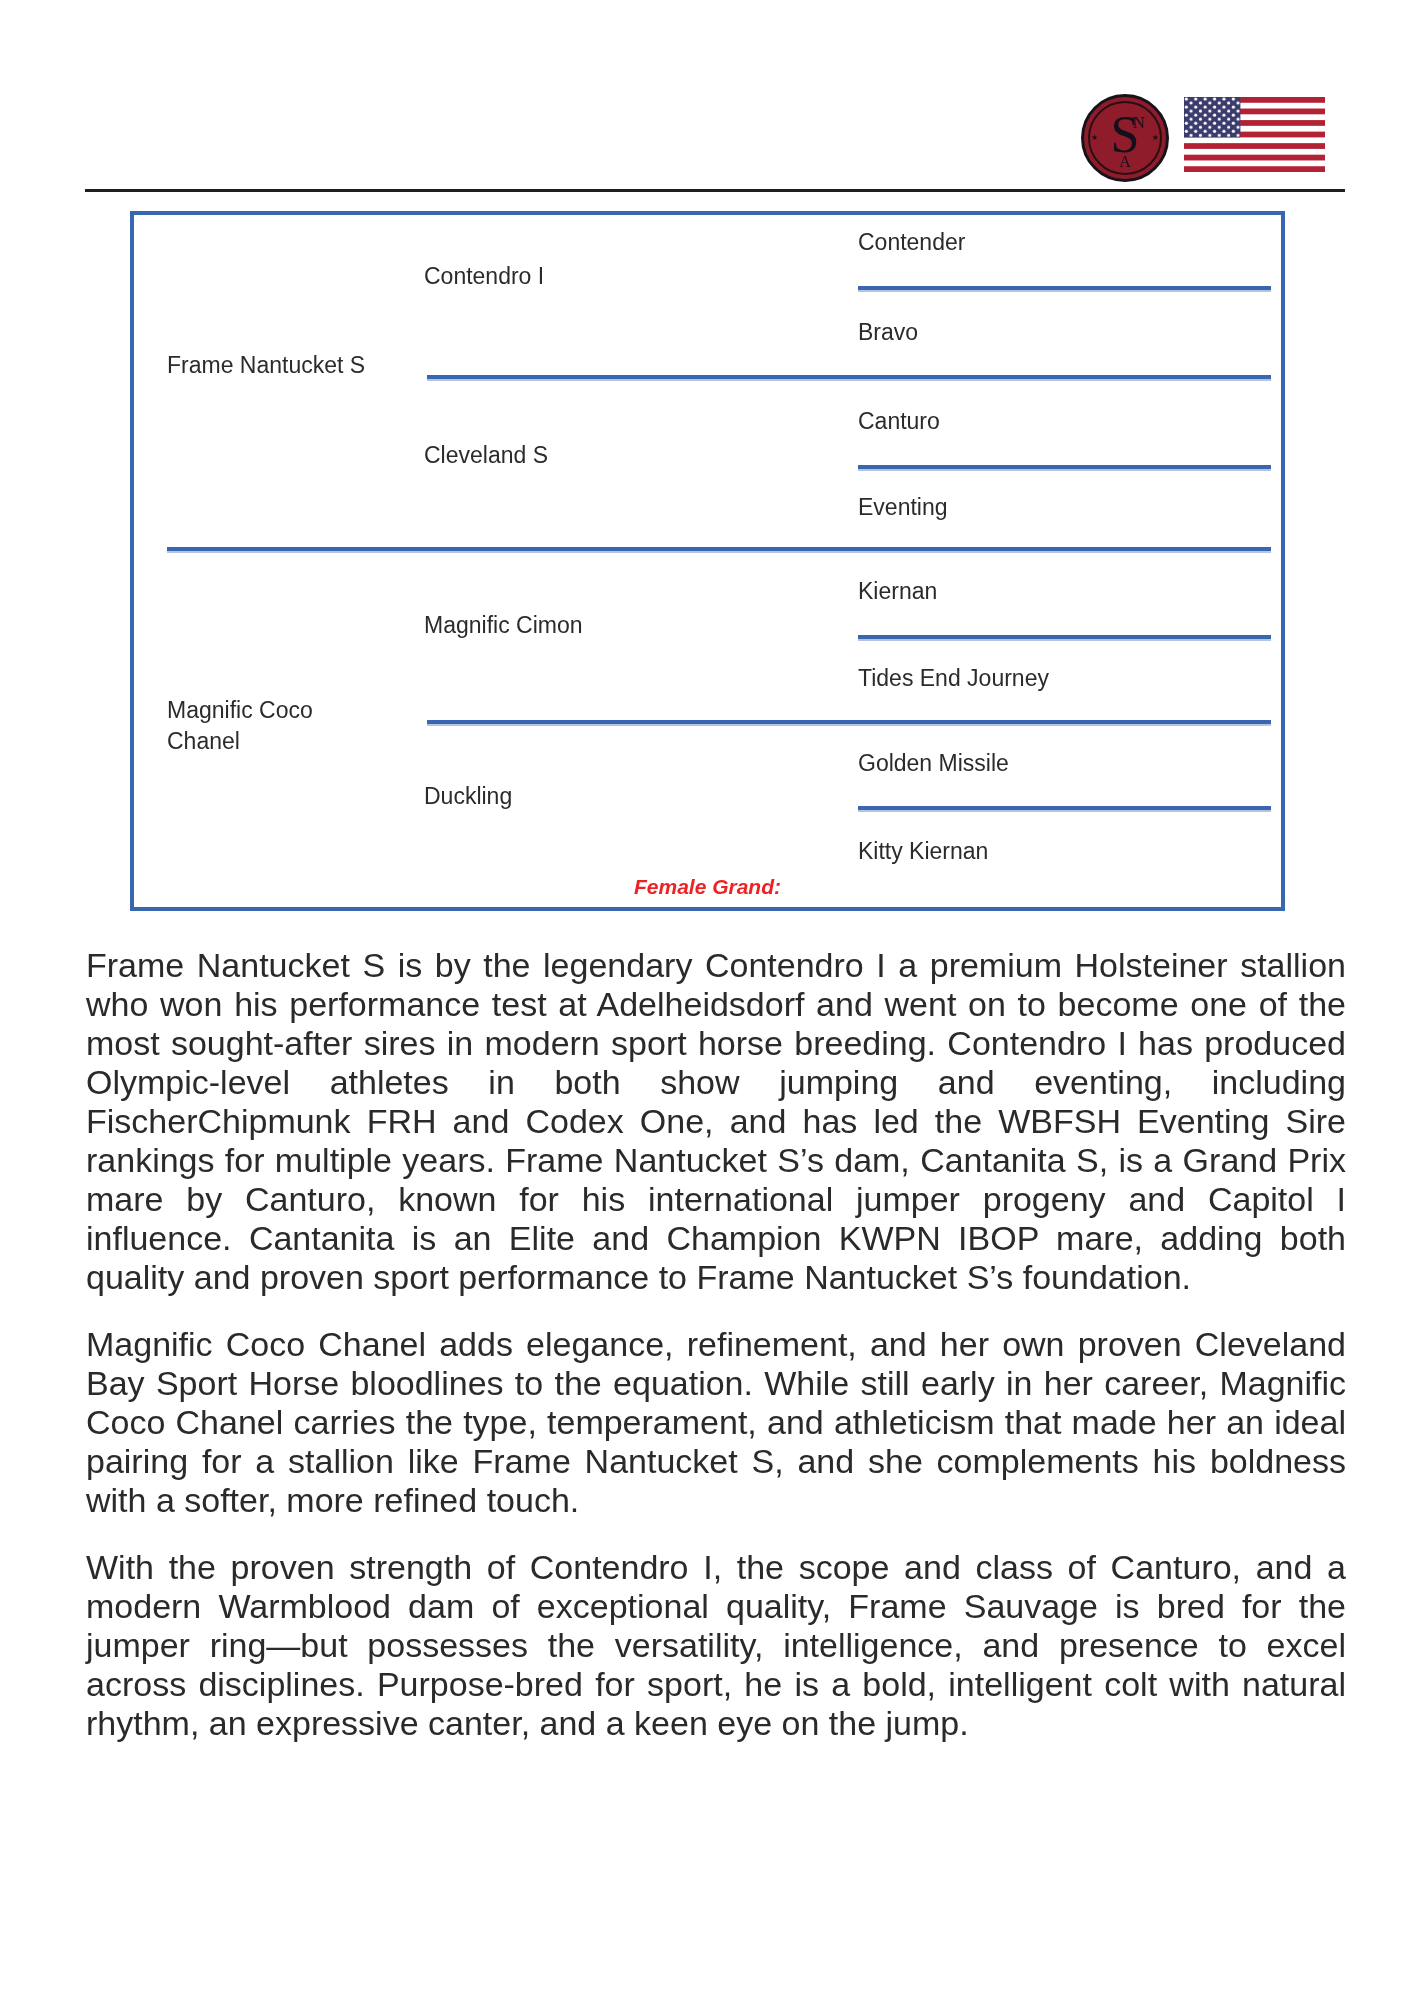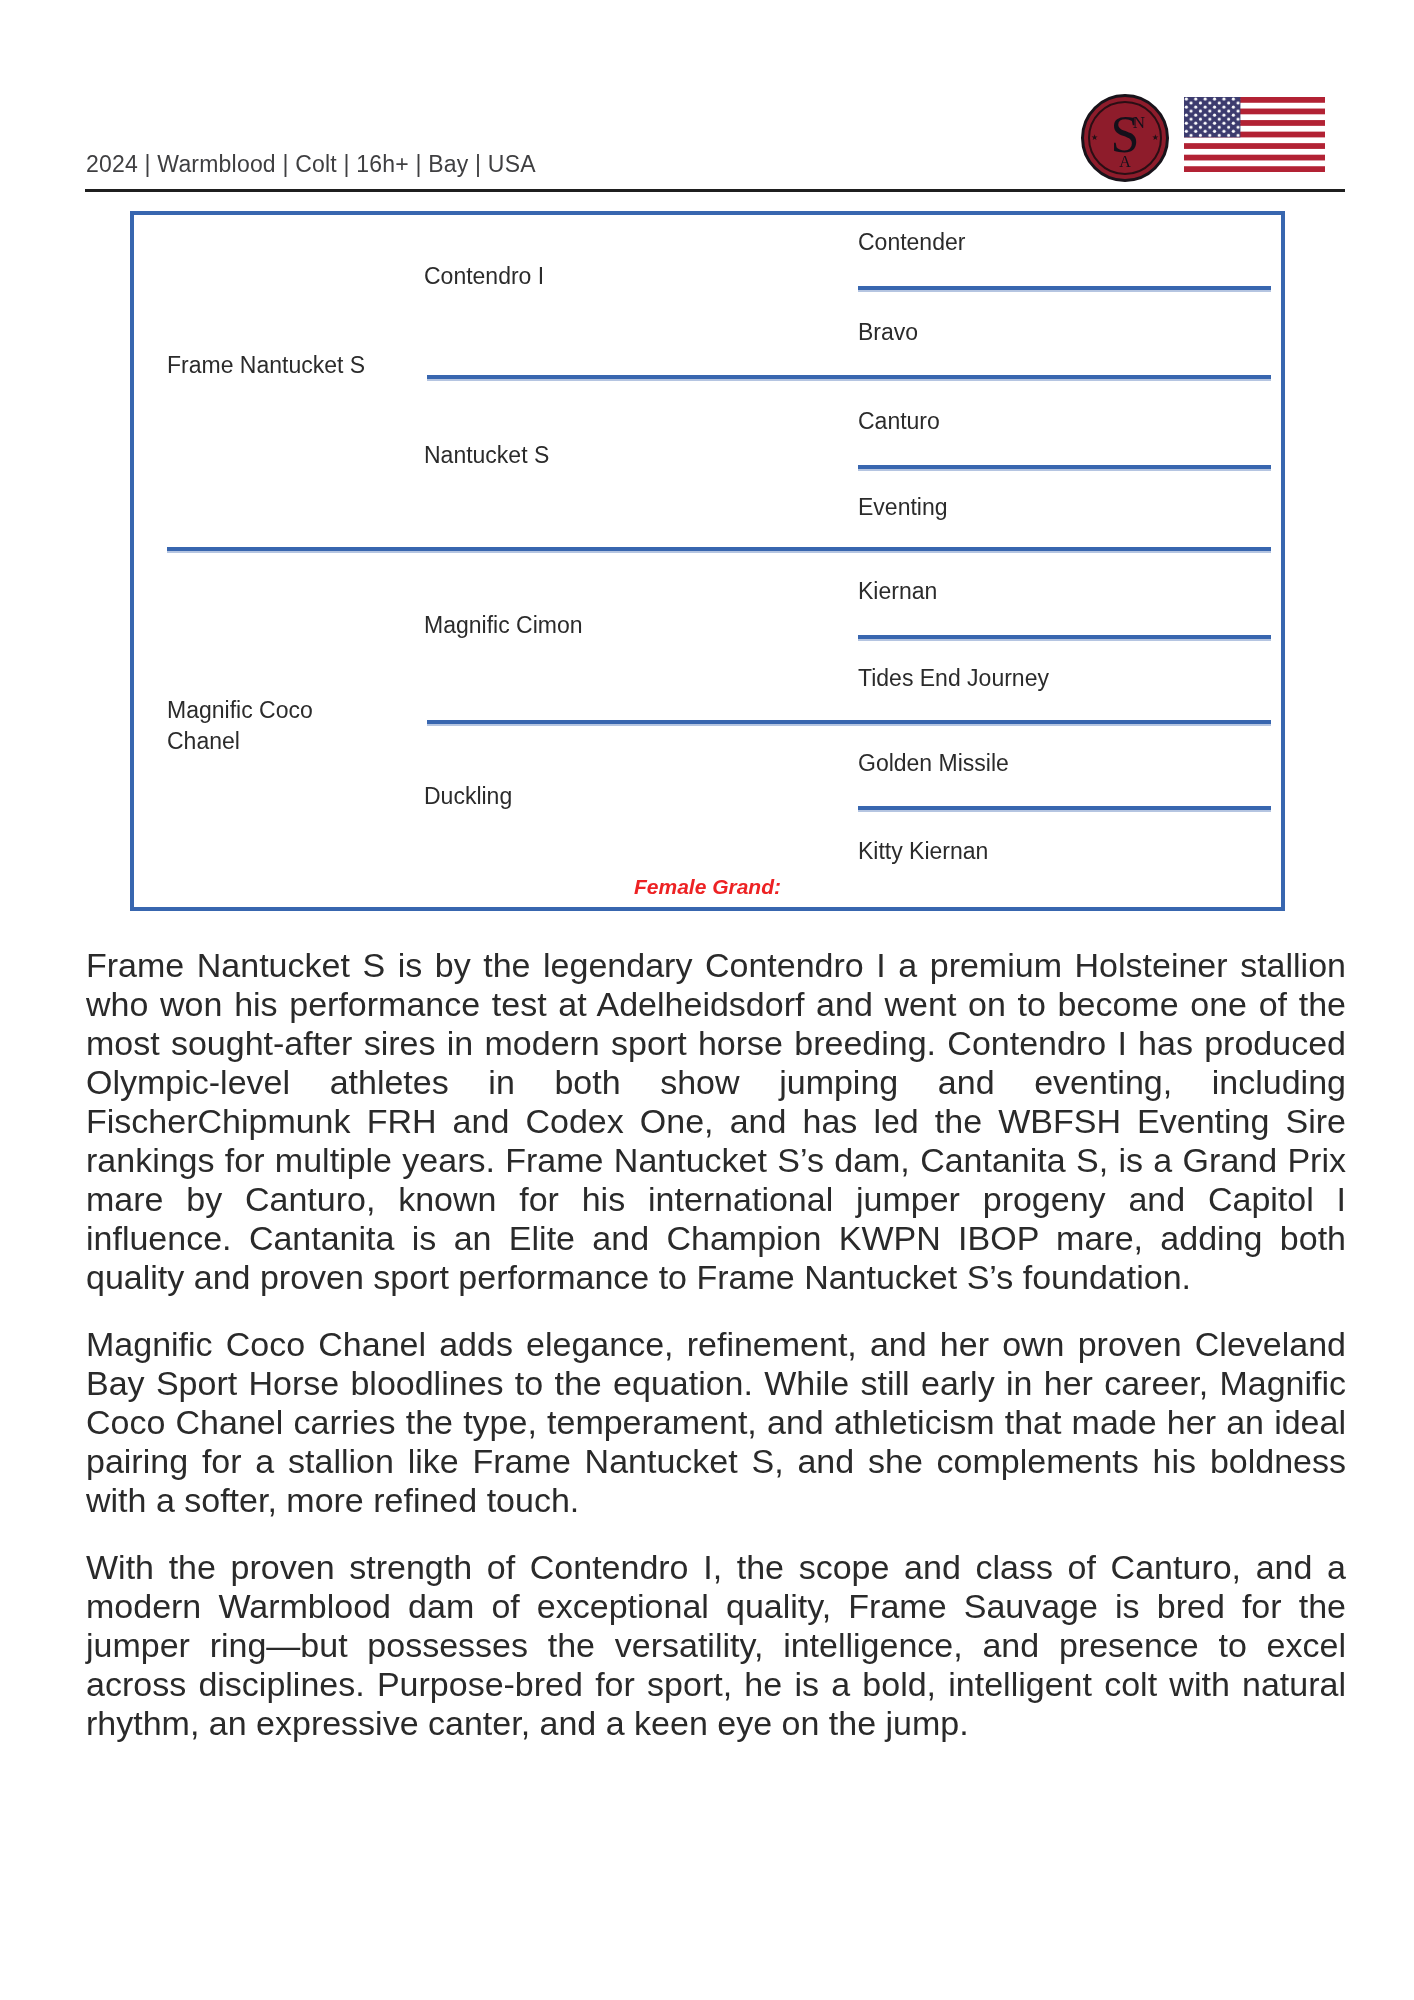--- a/index.html
+++ b/index.html
@@ -92,21 +92,20 @@
     font-size:34px;line-height:39px;color:#2A2A2A;text-align:justify;
   }
   .bodytext p{margin:0;}
   .bodytext p + p{margin-top:28px;}
 </style>
 </head>
 <body>
 
 <div id="page">
 
-  <div class="subtitle">2024 | Warmblood | Colt | 16h+ | Bay | USA</div>
 
   <div class="seal">
     <span class="s">S</span>
     <span class="n">N</span>
     <span class="a">A</span>
     <span class="star-l">★</span>
     <span class="star-r">★</span>
   </div>
 
   <svg class="flag" viewBox="0 0 141 75" xmlns="http://www.w3.org/2000/svg">
@@ -139,21 +138,21 @@
     <div class="hline l3 l3b"></div>
     <div class="hline l1 l1a"></div>
     <div class="hline l3 l3c"></div>
     <div class="hline l2 l2b"></div>
     <div class="hline l3 l3d"></div>
 
     <div class="pname g1 g1-0">Frame Nantucket S</div>
     <div class="pname g1 g1-1">Magnific Coco Chanel</div>
 
     <div class="pname g2 g2-0">Contendro I</div>
-    <div class="pname g2 g2-1">Nantucket S</div>
+    <div class="pname g2 g2-1">Cleveland S</div>
     <div class="pname g2 g2-2">Magnific Cimon</div>
     <div class="pname g2 g2-3">Duckling</div>
 
     <div class="pname g3 g3-0">Contender</div>
     <div class="pname g3 g3-1">Bravo</div>
     <div class="pname g3 g3-2">Canturo</div>
     <div class="pname g3 g3-3">Eventing</div>
     <div class="pname g3 g3-4">Kiernan</div>
     <div class="pname g3 g3-5">Tides End Journey</div>
     <div class="pname g3 g3-6">Golden Missile</div>

